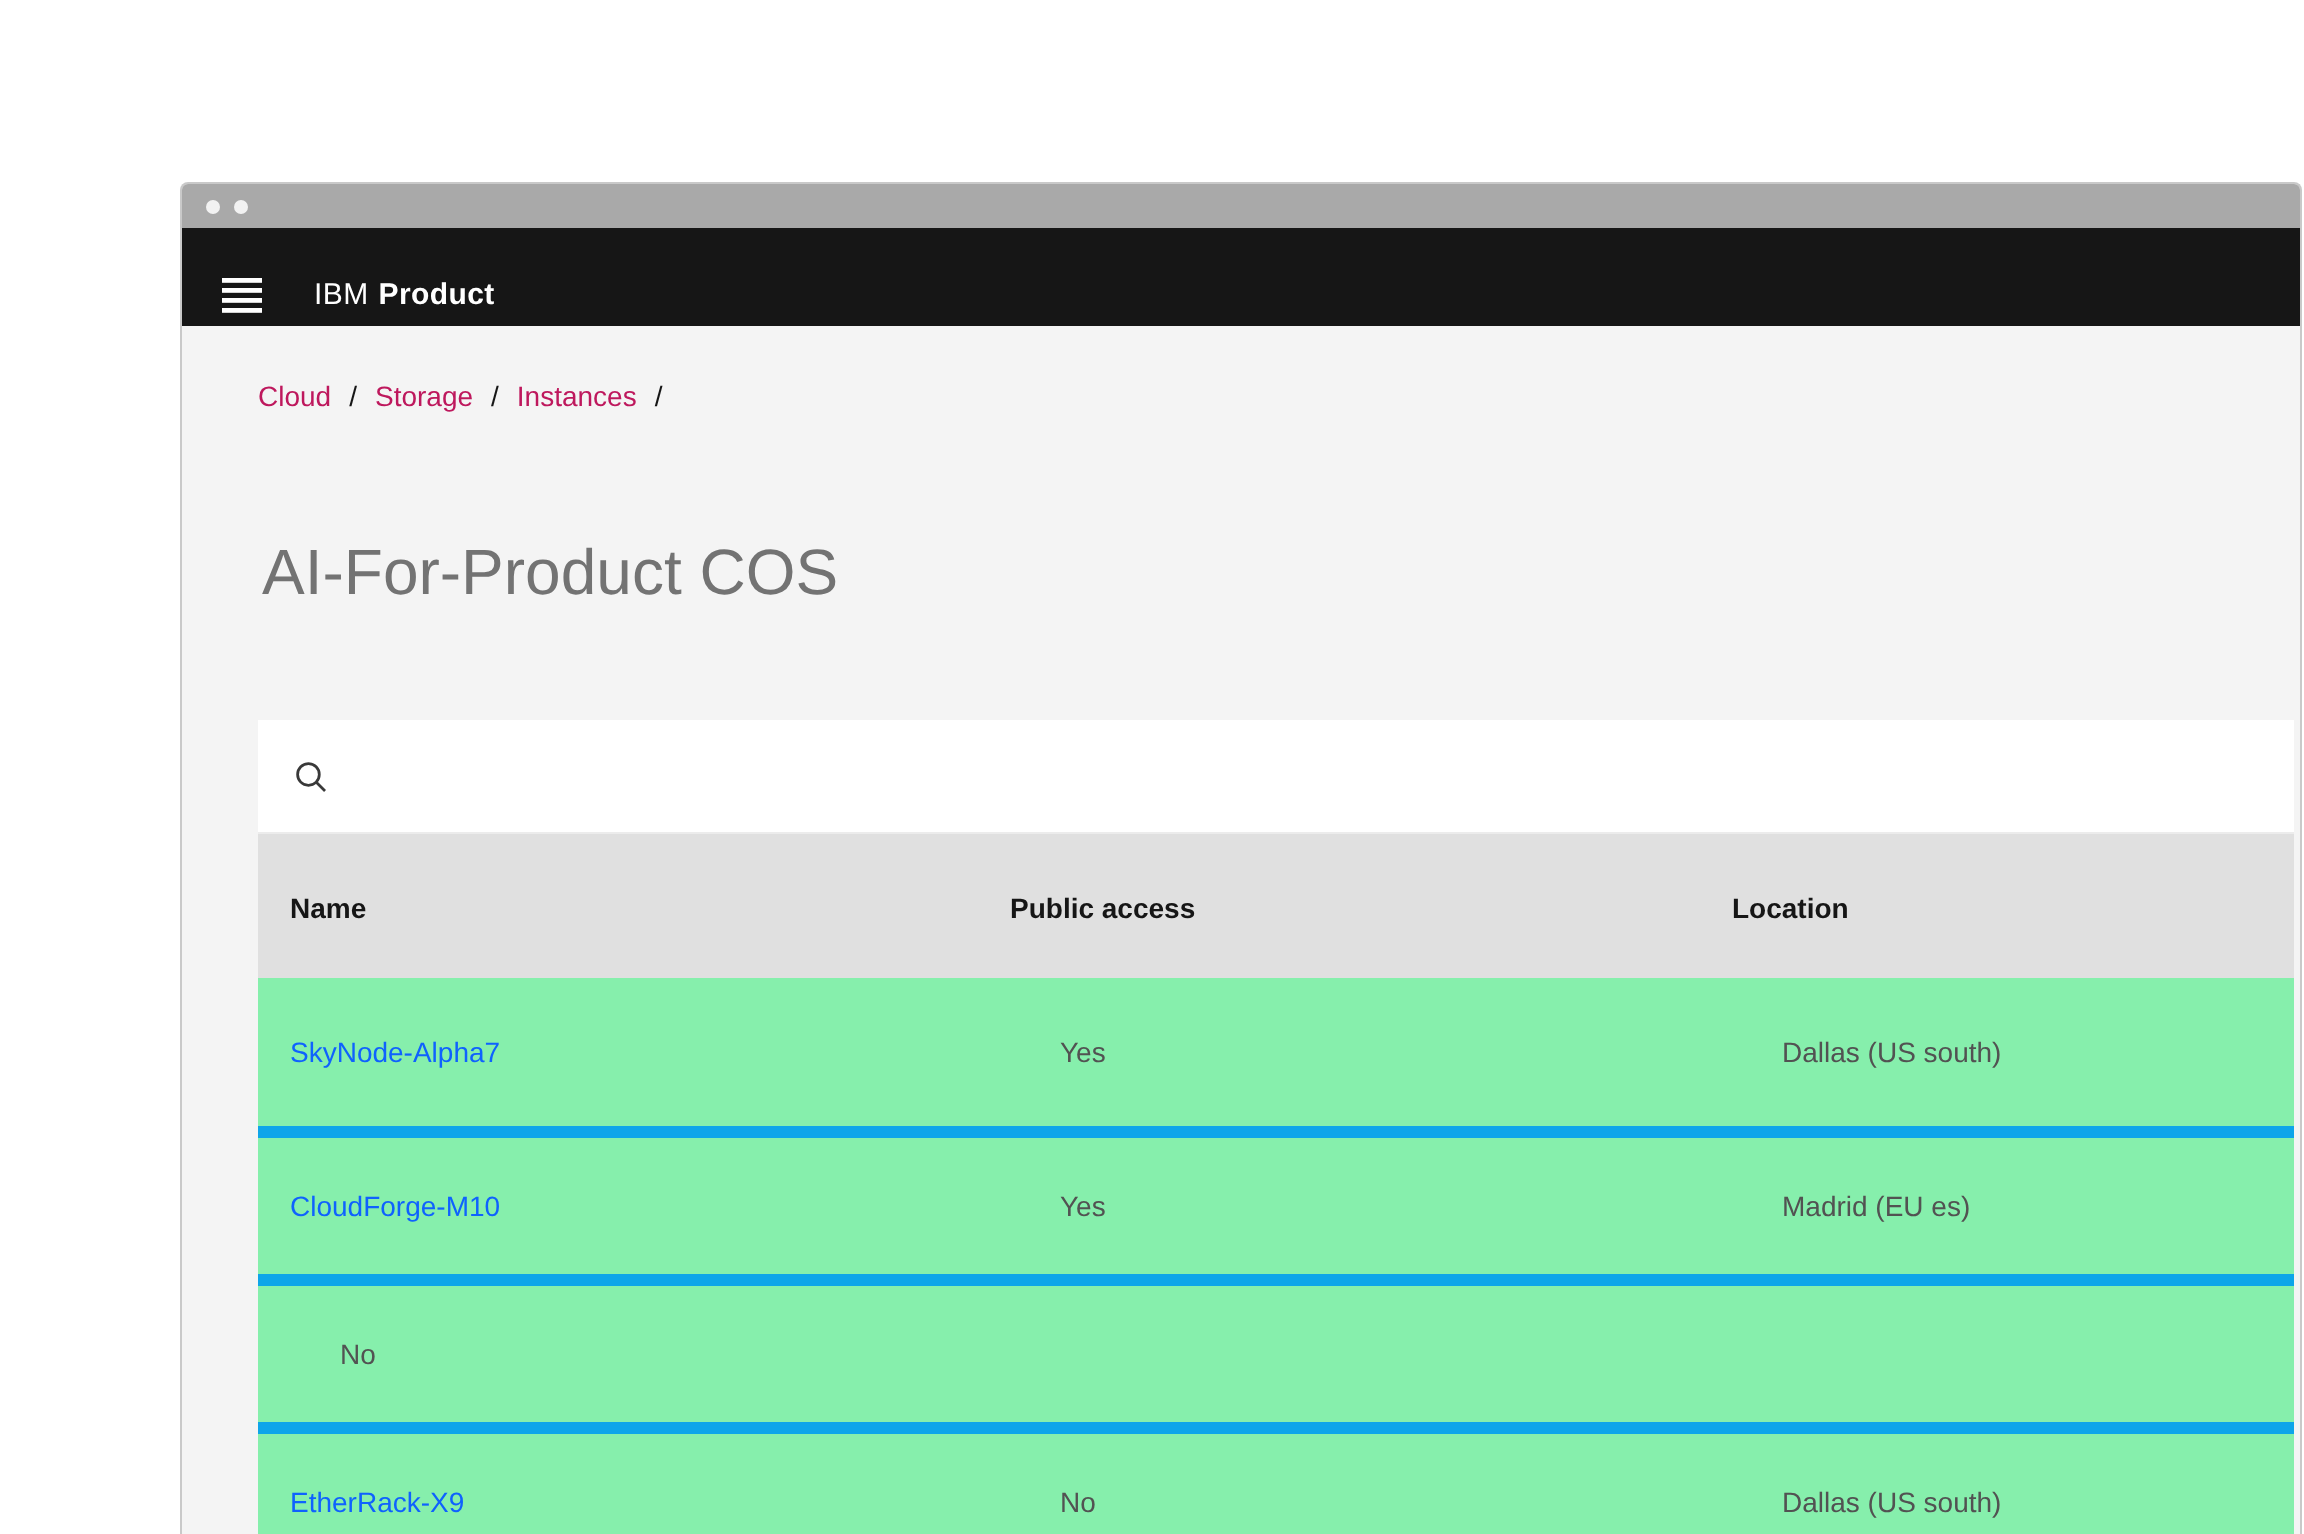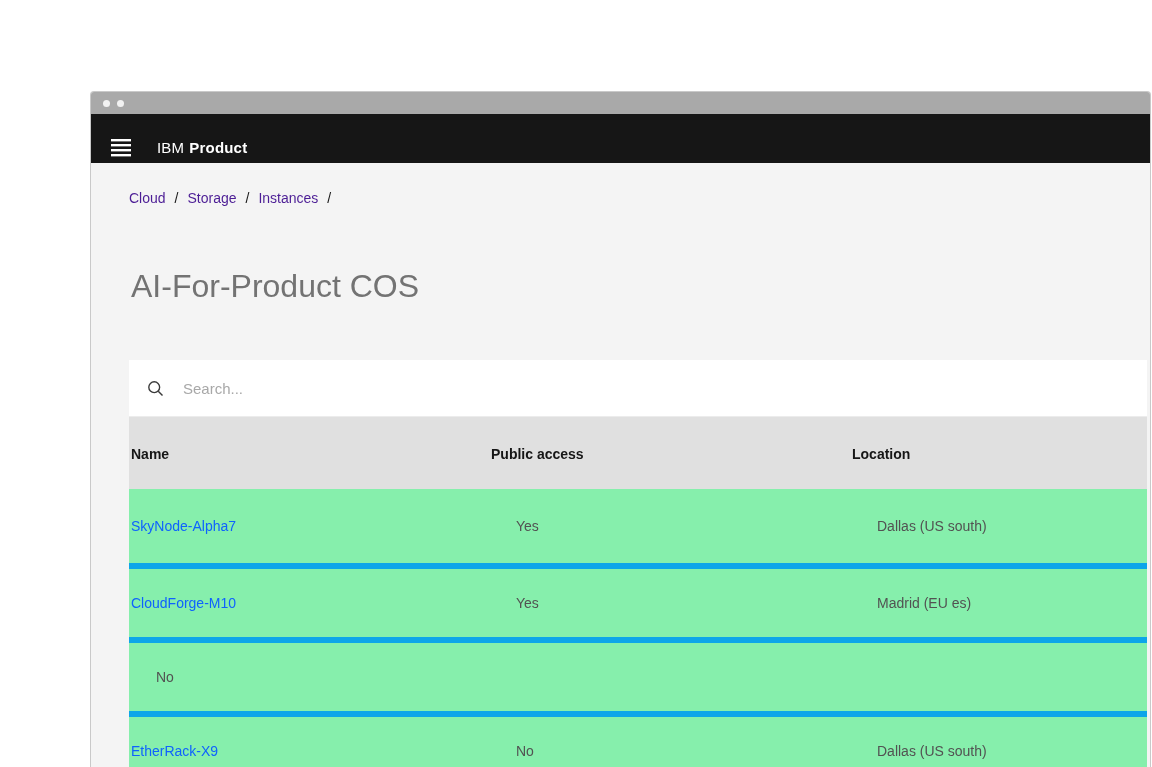--- a/index.html
+++ b/index.html
@@ -62,21 +62,21 @@
     padding: 27px 3px 0 38px;
     background: #f4f4f4;
     height: calc(100% - 71px);
   }
   .breadcrumb {
     font-size: 14px;
     display: flex;
     align-items: center;
   }
   .breadcrumb a {
-    color: #4c1d95;
+    color: #be185d;
     text-decoration: none;
     cursor: pointer;
   }
   .breadcrumb .sep {
     color: #161616;
     margin: 0 9px;
   }
   .page-title {
     margin-top: 59px;
     margin-left: 2px;
@@ -107,21 +107,21 @@
     font-size: 15px;
     color: #161616;
     margin-left: 19px;
     width: 70%;
   }
   .search-row input::placeholder { color: #a8a8a8; }
   .grid-row {
     display: grid;
     grid-template-columns: 360px 361px 1fr;
     align-items: center;
-    padding-left: 2px;
+    padding-left: 16px;
   }
   .thead-row {
     height: 72px;
     background: #e0e0e0;
     font-weight: 700;
     font-size: 14px;
     color: #161616;
   }
   .thead-row .th { padding-top: 2px; }
   .trow {
@@ -174,21 +174,20 @@
 
     <h1 class="page-title">AI-For-Product COS</h1>
 
     <div class="table-card">
 
       <div class="search-row">
         <svg width="17" height="17" viewBox="0 0 16 16" aria-hidden="true">
           <circle cx="6.8" cy="6.8" r="5.1" fill="none" stroke="#393939" stroke-width="1.3"></circle>
           <line x1="10.6" y1="10.6" x2="14.6" y2="14.6" stroke="#393939" stroke-width="1.3"></line>
         </svg>
-        <input type="text" placeholder="Search..." style="">
       </div>
 
       <div class="grid-row thead-row">
         <div class="th">Name</div>
         <div class="th">Public access</div>
         <div class="th">Location</div>
       </div>
 
       <div class="grid-row trow">
         <div class="cell-name"><a>SkyNode-Alpha7</a></div>

